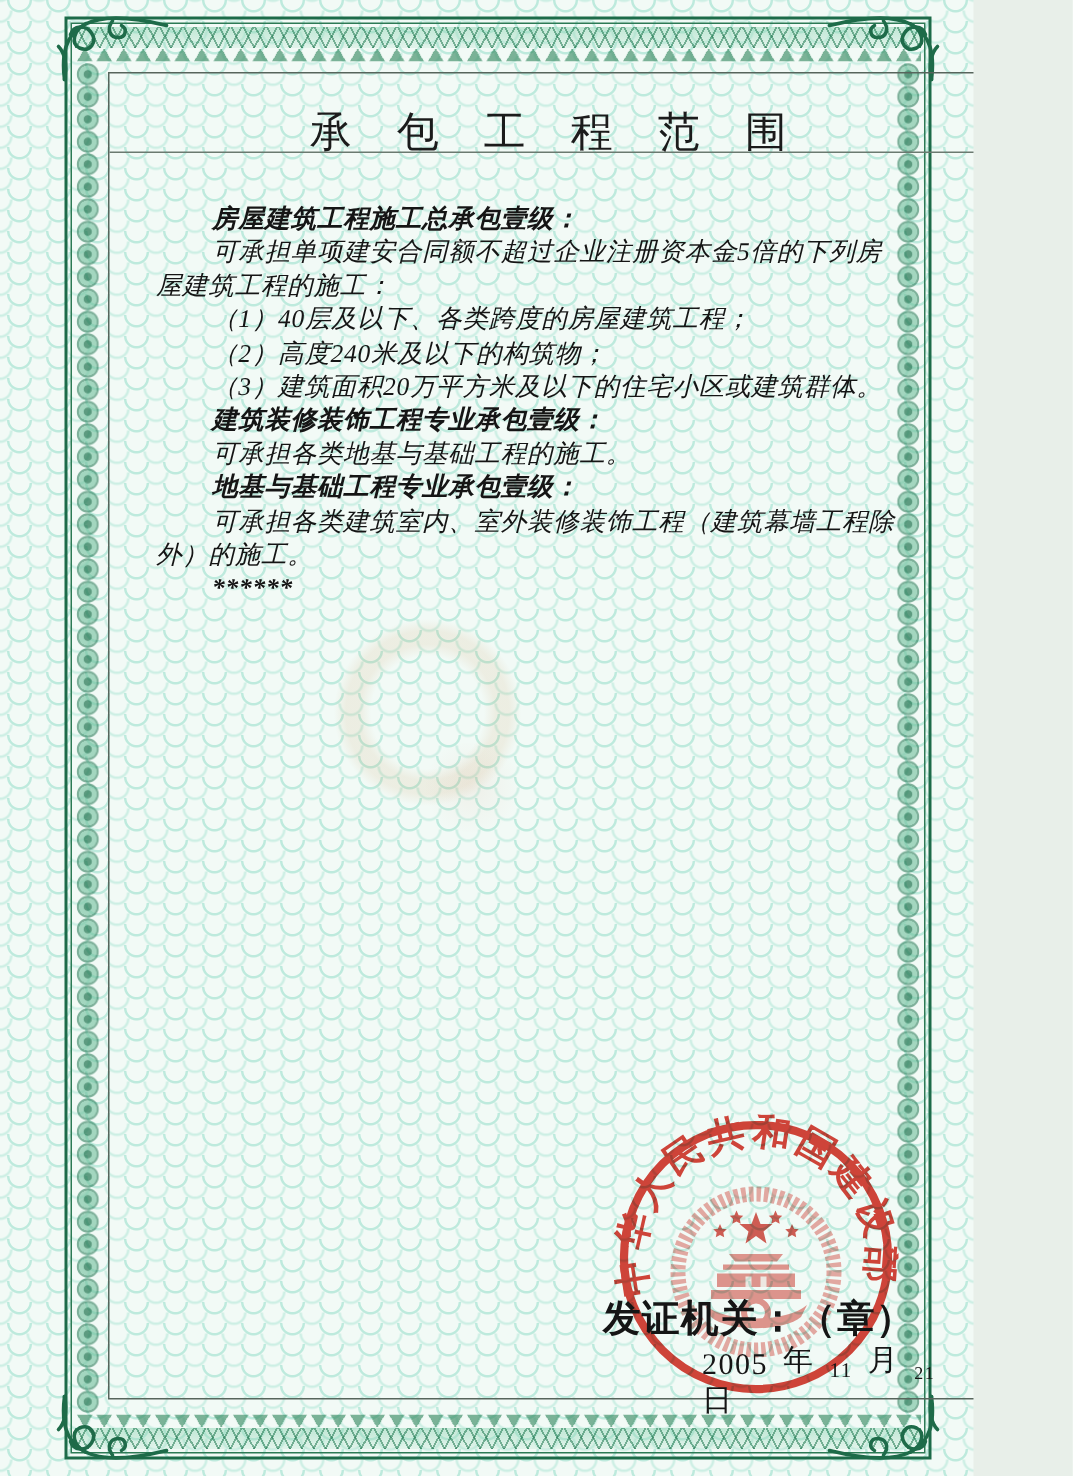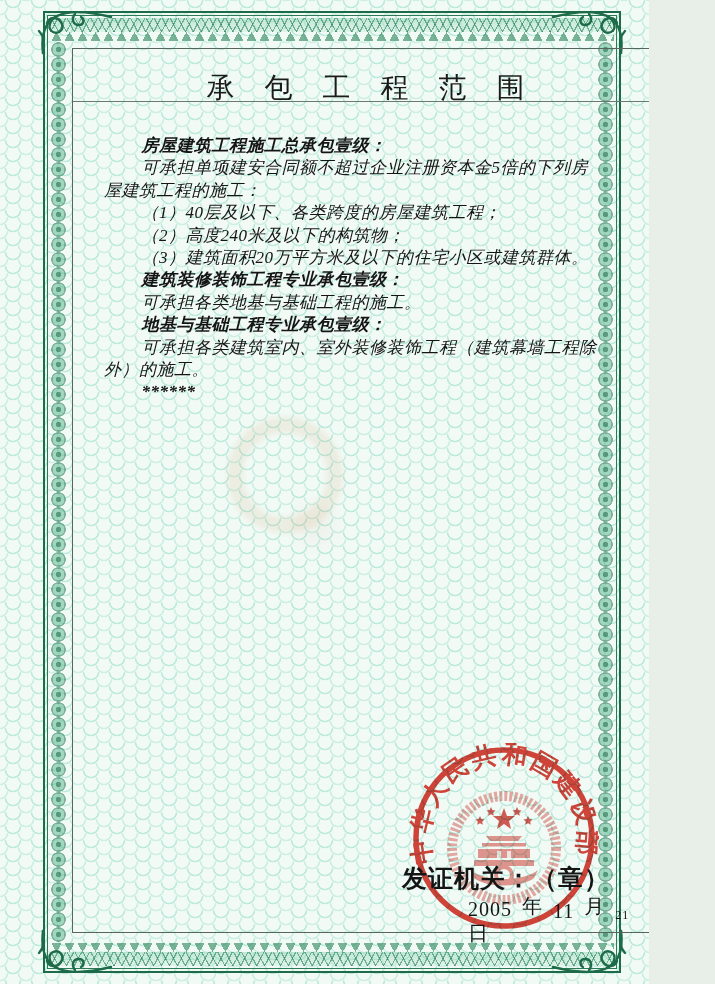--- a/index.html
+++ b/index.html
@@ -62,21 +62,21 @@
   .seal{position:absolute;left:409px;top:743px;width:190px;height:190px;mix-blend-mode:multiply;opacity:.93;}
   .seal svg{display:block;width:100%;height:100%;}
   .seal-text{font-family:"Liberation Serif","DejaVu Serif",serif;font-weight:bold;font-size:25px;letter-spacing:3px;}
   .emblem{filter:blur(.5px);}
   
   .issuer{position:absolute;left:402px;top:862px;font-size:25px;font-weight:bold;letter-spacing:1px;
     font-family:"Liberation Sans","DejaVu Sans",sans-serif;}
   .date-line{position:absolute;left:466px;top:893px;font-size:20px;letter-spacing:1px;}
   .date-line span{display:inline-block;margin:0 2px;text-align:right;}
   .d-year{position:relative;top:3px;}
-  .d-m-num{position:relative;top:5px;font-size:20px;}
+  .d-m-num{position:relative;top:5px;font-size:14px;}
   .d-d-num{position:relative;top:6px;font-size:12px;}
 </style>
 </head>
 <body>
 
 <div class="page">
 
   <div class="frame">
     <div class="frame-inner">
       <div class="band band-top band-lattice-h"></div>

